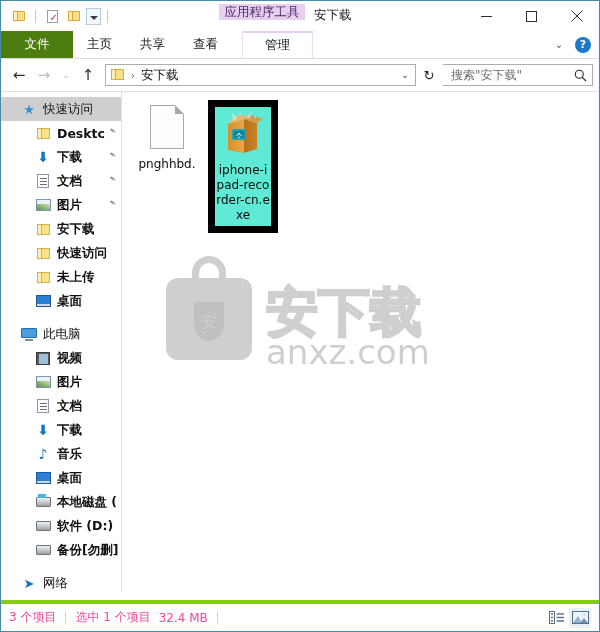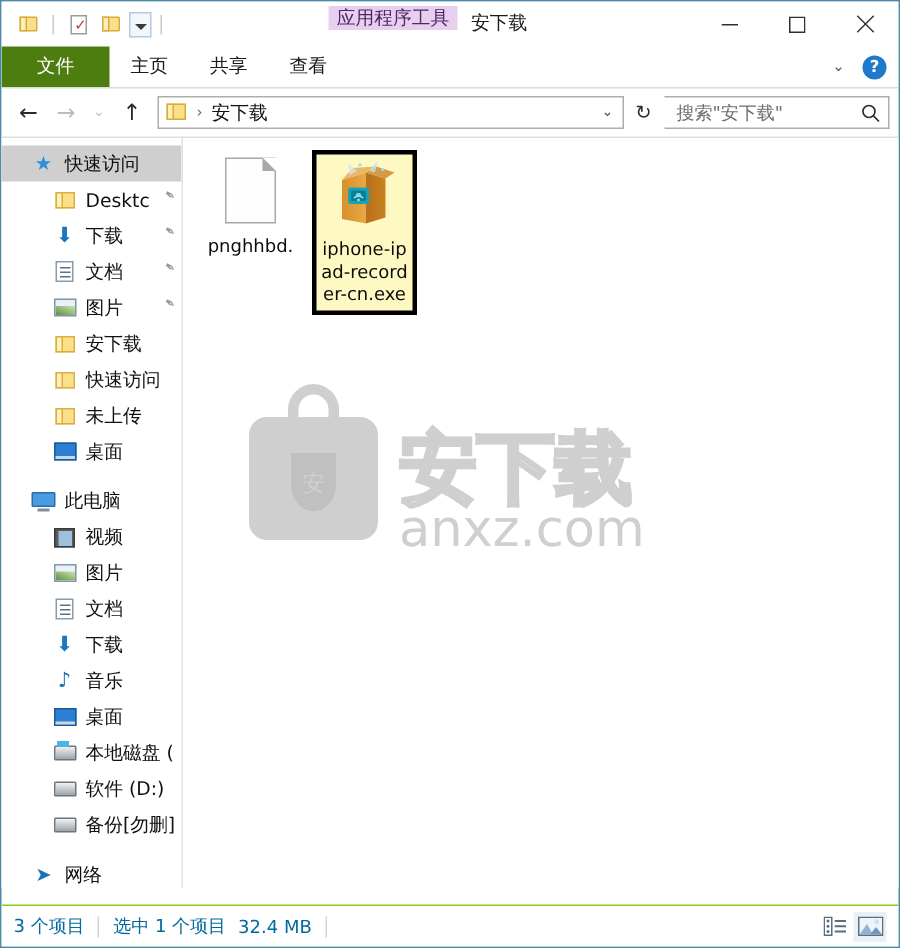--- a/index.html
+++ b/index.html
@@ -318,21 +318,21 @@
   .nav-item {
     height: 24px;
     display: flex;
     align-items: center;
     font-size: 12.5px;
     color: #101010;
     white-space: nowrap;
     position: relative;
   }
   .nav-item.level0 { padding-left: 20px; }
-  .nav-item.level1 { padding-left: 34px; }
+  .nav-item.level1 { padding-left: 34px; font-weight: bold; }
   .nav-item.selected { background: #cfcfcf; }
   .nav-ico {
     width: 16px; height: 16px;
     margin-right: 6px;
     flex: 0 0 16px;
     position: relative;
     display: flex;
     align-items: center;
     justify-content: center;
   }
@@ -457,22 +457,22 @@
   .file-item {
     width: 70px;
     padding: 4px 2px 4px 2px;
     box-sizing: border-box;
     display: flex;
     flex-direction: column;
     align-items: center;
     text-align: center;
   }
   .file-item.selected {
-    background: #fef9c3;
-    border: 3px solid #000000;
+    background: #5eead4;
+    border: 7px solid #000000;
     padding: 3px 1px;
   }
   .file-ico {
     width: 48px;
     height: 48px;
     margin-bottom: 5px;
     position: relative;
   }
   .file-name {
     font-size: 12px;
@@ -513,27 +513,27 @@
     border-width: 0 9px 9px 0;
     border-style: solid;
     border-color: #b0b0b0 #ffffff;
   }
 
   
   .statusbar {
     position: absolute;
     left: 0; right: 0; bottom: 0;
     height: 27px;
-    border-top: 1px solid #84cc16;
+    border-top: 4px solid #84cc16;
     background: #ffffff;
     display: flex;
     align-items: center;
     padding: 0 8px;
     font-size: 12px;
-    color: #0369a1;
+    color: #ec4899;
   }
   .status-sep {
     width: 1px; height: 14px;
     background: #d4d4d4;
     margin: 0 9px;
   }
   .status-spacer { flex: 1; }
   .view-btn {
     width: 22px; height: 20px;
     display: flex; align-items: center; justify-content: center;
@@ -587,20 +587,21 @@
           </svg>
       </div>
     </div>
   </div>
 
   <div class="ribbonbar">
     <div class="tab file">文件</div>
     <div class="tab">主页</div>
     <div class="tab">共享</div>
     <div class="tab">查看</div>
+    <div class="tab active-ctx">管理</div>
     <div class="ribbon-right">
       <div class="chev-sm">⌄</div>
       <div class="help-icon">?</div>
     </div>
   </div>
 
   <div class="addressbar">
     <div class="nav-btn">←</div>
     <div class="nav-btn disabled">→</div>
     <div class="nav-btn small disabled">⌄</div>

